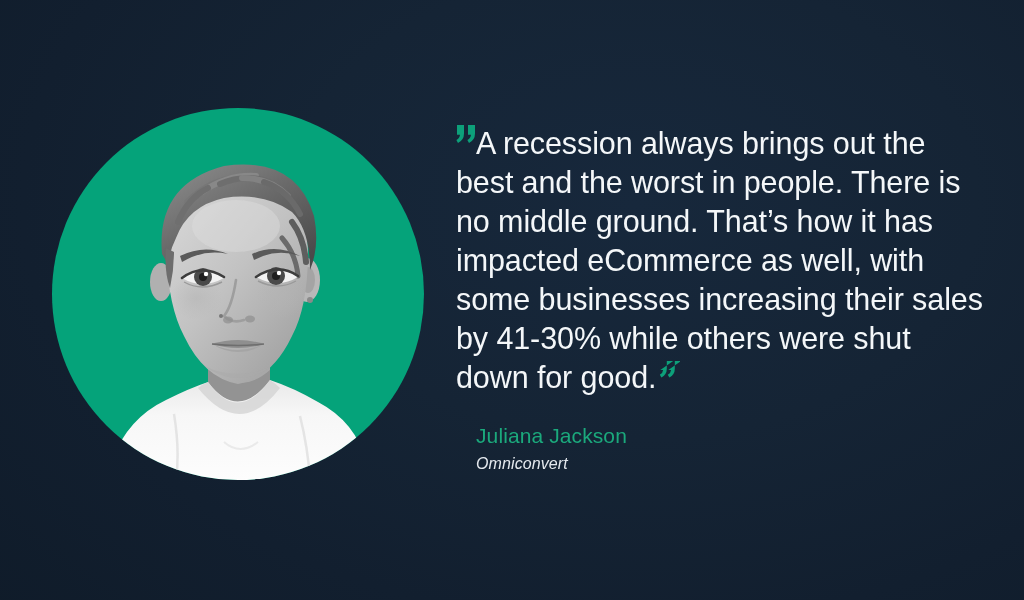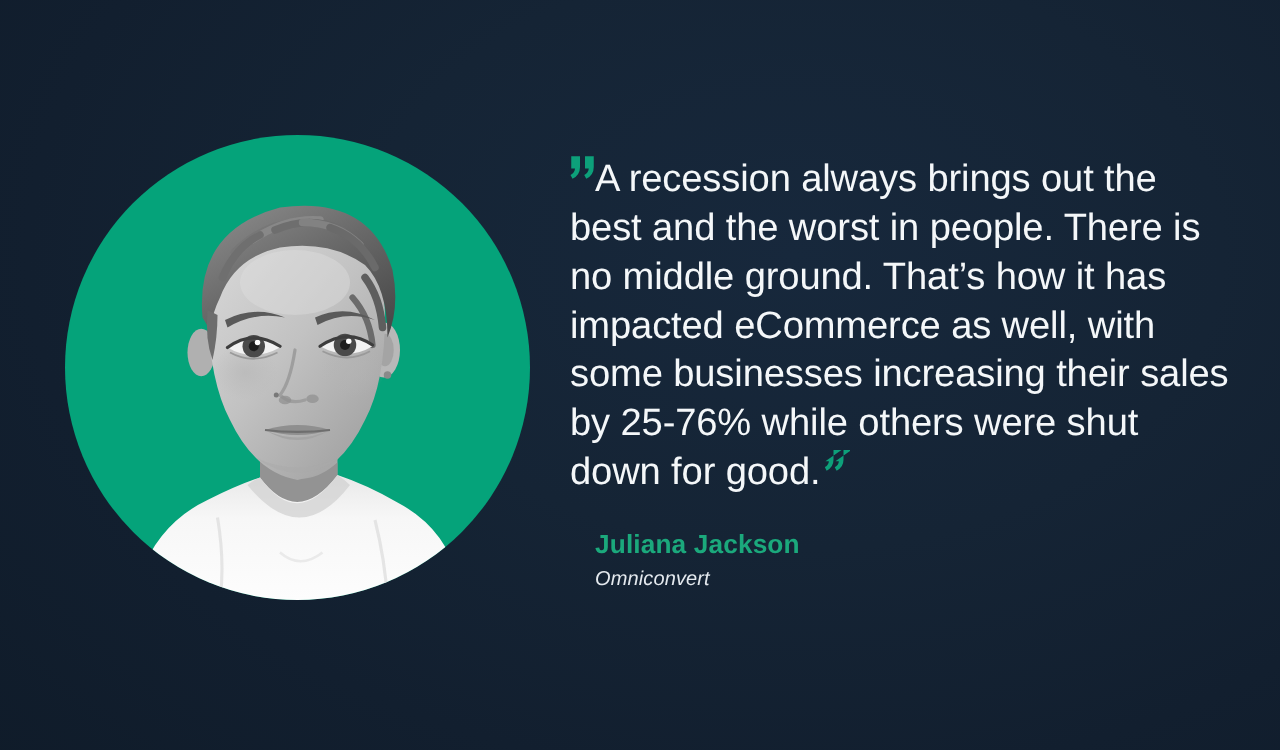--- a/index.html
+++ b/index.html
@@ -98,21 +98,21 @@
   #attribution {
     position: absolute;
     left: 476px;
     top: 422px;
   }
 
   #author-name {
     color: #1ba97c;
     font-size: 21px;
     line-height: 28px;
-    font-weight: 700;
+    font-weight: 400;
     letter-spacing: 0.1px;
   }
 
   #author-company {
     color: #e4e9ee;
     font-size: 16px;
     line-height: 24px;
     font-weight: 400;
     margin-top: 2px;
     letter-spacing: 0.1px;
@@ -240,21 +240,21 @@
 
   <div id="quote-area">
 
     <span id="quote-mark-open" class="qmark">
       <svg viewBox="0 0 22 20" xmlns="http://www.w3.org/2000/svg" aria-hidden="true">
         <path d="M1 1 h7 v8.5 q0 6.5 -6 9.5 l-1.6 -3 q3.4 -2 3.6 -5.2 h-3 z" fill="currentColor"></path>
         <path d="M12 1 h7 v8.5 q0 6.5 -6 9.5 l-1.6 -3 q3.4 -2 3.6 -5.2 h-3 z" fill="currentColor"></path>
       </svg>
     </span>
 
-    <span id="quote-text">A recession always brings out the best and the worst in people. There is no middle ground. That’s how it has impacted eCommerce as well, with some businesses increasing their sales by 25-76% while others were shut down for good.</span><span id="quote-mark-close" class="qmark">
+    <span id="quote-text">A recession always brings out the best and the worst in people. There is no middle ground. That’s how it has impacted eCommerce as well, with some businesses increasing their sales by 41-30% while others were shut down for good.</span><span id="quote-mark-close" class="qmark">
       <svg viewBox="0 0 20 18" xmlns="http://www.w3.org/2000/svg" aria-hidden="true">
         <path d="M0.8 17 h6.4 v-7.8 q0 -6 5.5 -8.7 l1.5 2.8 q-3.1 1.8 -3.3 4.8 h2.8 z" fill="currentColor" transform="rotate(180 7 9)"></path>
         <path d="M10.8 17 h6.4 v-7.8 q0 -6 5.5 -8.7 l1.5 2.8 q-3.1 1.8 -3.3 4.8 h2.8 z" fill="currentColor" transform="rotate(180 16 9)"></path>
       </svg>
     </span>
   </div>
 
   <div id="attribution">
     <div id="author-name">Juliana Jackson</div>
     <div id="author-company">Omniconvert</div>

